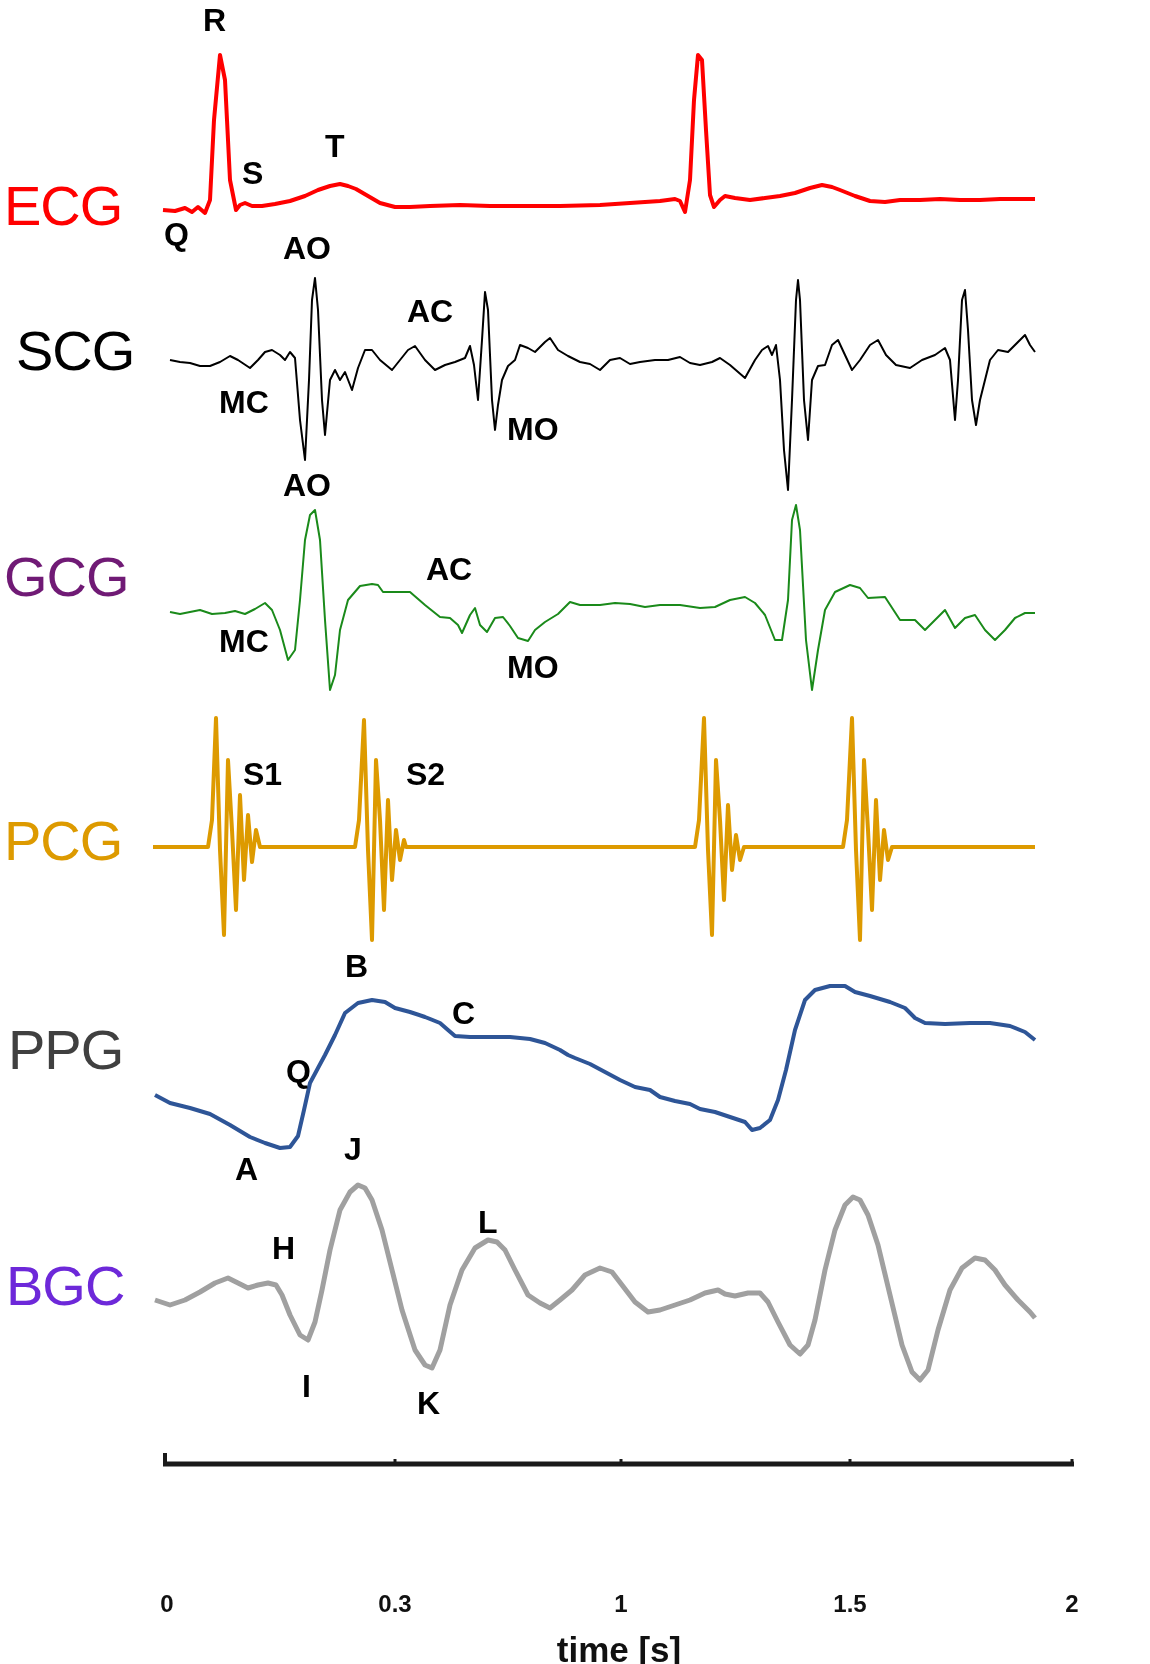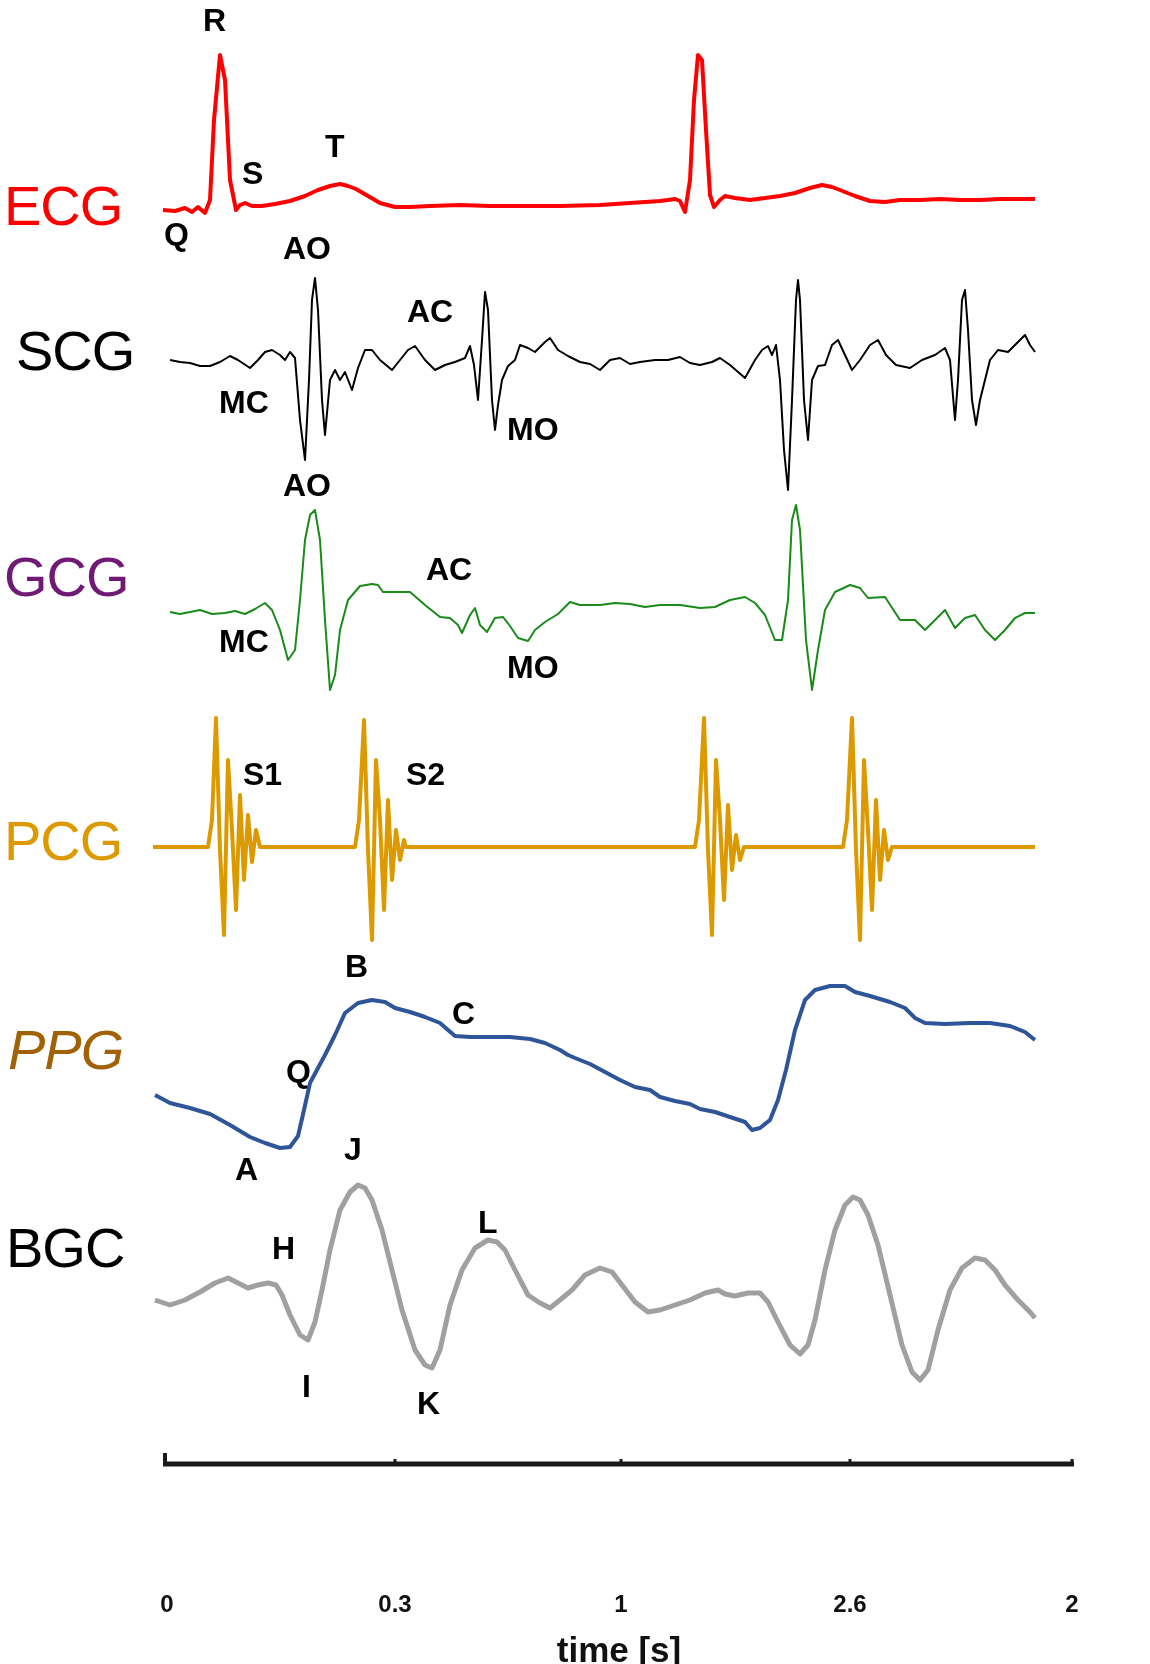--- a/index.html
+++ b/index.html
@@ -37,22 +37,22 @@
       <line x1="621" y1="1459" x2="621" y2="1466" stroke="#1a1a1a" stroke-width="3"></line>
       <line x1="850" y1="1459" x2="850" y2="1466" stroke="#1a1a1a" stroke-width="3"></line>
       <line x1="1072" y1="1459" x2="1072" y2="1466" stroke="#1a1a1a" stroke-width="3"></line>
     </g>
   </svg>
 
   <div class="sig-label" style="left:4px; top:178px; color:#ff0000;">ECG</div>
   <div class="sig-label" style="left:16px; top:323px; color:#000000;">SCG</div>
   <div class="sig-label" style="left:4px; top:549px; color:#701a75;">GCG</div>
   <div class="sig-label" style="left:4px; top:813px; color:#dd9a00;">PCG</div>
-  <div class="sig-label" style="left:8px; top:1022px; color:#a16207;font-style:italic;">PPG</div>
-  <div class="sig-label" style="left:6px; top:1220px; color:#000000;">BGC</div>
+  <div class="sig-label" style="left:8px; top:1022px; color:#404040;">PPG</div>
+  <div class="sig-label" style="left:6px; top:1258px; color:#6d28d9;">BGC</div>
 
   <div class="pt-label" style="left:203px; top:4px;">R</div>
   <div class="pt-label" style="left:242px; top:157px;">S</div>
   <div class="pt-label" style="left:325px; top:130px;">T</div>
   <div class="pt-label" style="left:164px; top:218px;">Q</div>
 
   <div class="pt-label" style="left:283px; top:232px;">AO</div>
   <div class="pt-label" style="left:407px; top:295px;">AC</div>
   <div class="pt-label" style="left:219px; top:386px;">MC</div>
   <div class="pt-label" style="left:507px; top:413px;">MO</div>
@@ -72,16 +72,16 @@
 
   <div class="pt-label" style="left:344px; top:1133px;">J</div>
   <div class="pt-label" style="left:272px; top:1232px;">H</div>
   <div class="pt-label" style="left:478px; top:1206px;">L</div>
   <div class="pt-label" style="left:302px; top:1370px;">I</div>
   <div class="pt-label" style="left:417px; top:1387px;">K</div>
 
   <div class="tick-label" style="left:167px; top:1592px;">0</div>
   <div class="tick-label" style="left:395px; top:1592px;">0.3</div>
   <div class="tick-label" style="left:621px; top:1592px;">1</div>
-  <div class="tick-label" style="left:850px; top:1592px;">2.6</div>
+  <div class="tick-label" style="left:850px; top:1592px;">1.5</div>
   <div class="tick-label" style="left:1072px; top:1592px;">2</div>
   <div class="axis-title" style="left:619px; top:1632px;">time [s]</div>
 </div>
 
 </body></html>

